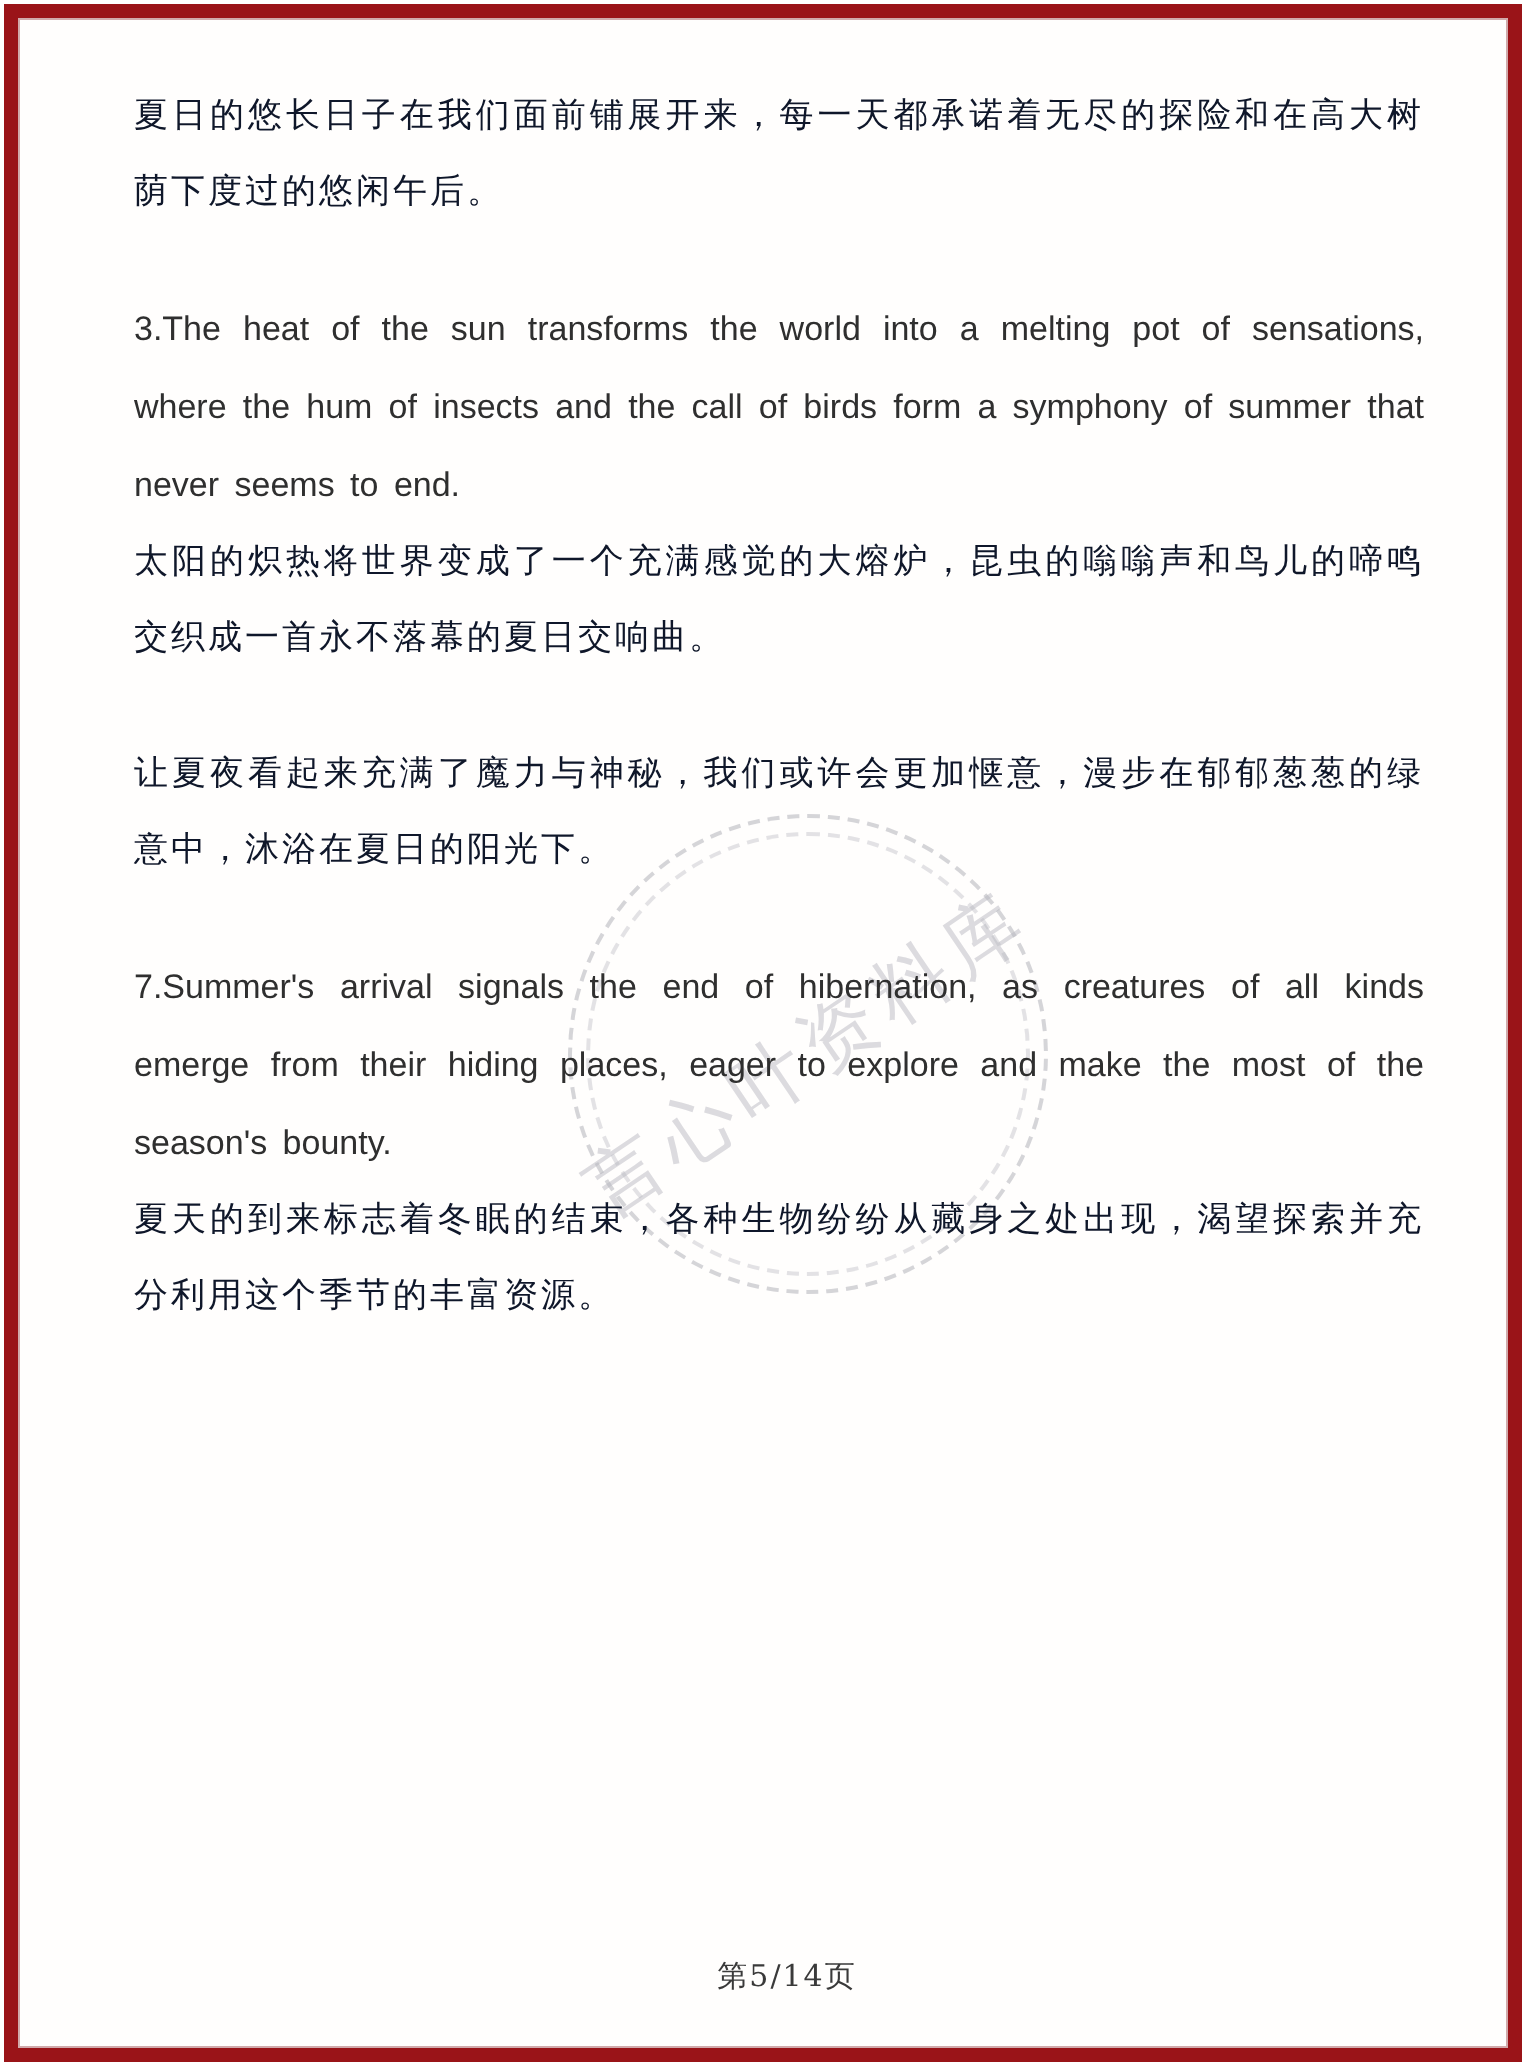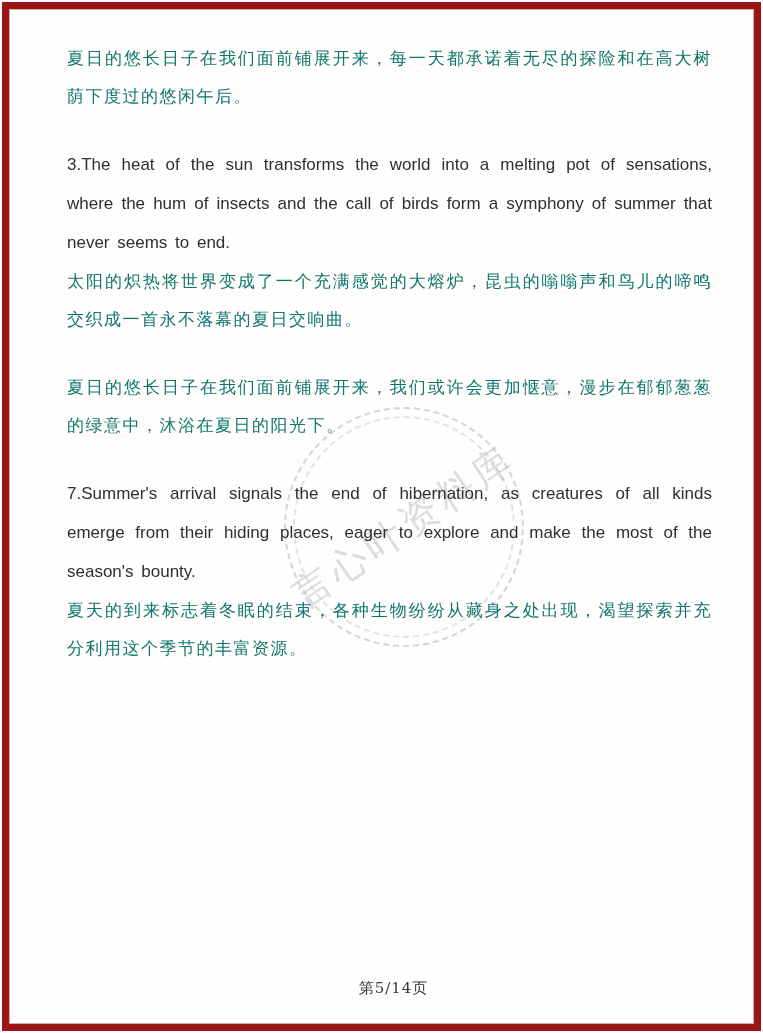--- a/index.html
+++ b/index.html
@@ -37,21 +37,21 @@
     line-height: 39px;
     color: #2f2f2f;
     text-align: justify;
     text-align-last: left;
     word-spacing: 3px;
   }
   .zh {
     font-family: "DejaVu Serif", "Liberation Serif", serif;
     font-size: 17px;
     line-height: 38px;
-    color: #0f766e;
+    color: #0f172a;
     text-align: justify;
     text-align-last: left;
     letter-spacing: 1.5px;
   }
   .group { margin-top: 30px; }
   .footer {
     position: absolute;
     z-index: 2;
     left: 12px;
     bottom: 26px;
@@ -110,21 +110,21 @@
     <div class="content">
 
       <p class="zh">夏日的悠长日子在我们面前铺展开来，每一天都承诺着无尽的探险和在高大树荫下度过的悠闲午后。</p>
 
       <div class="group">
         <p class="en">3.The heat of the sun transforms the world into a melting pot of sensations, where the hum of insects and the call of birds form a symphony of summer that never seems to end.</p>
         <p class="zh">太阳的炽热将世界变成了一个充满感觉的大熔炉，昆虫的嗡嗡声和鸟儿的啼鸣交织成一首永不落幕的夏日交响曲。</p>
       </div>
 
       <div class="group">
-        <p class="zh">夏日的悠长日子在我们面前铺展开来，我们或许会更加惬意，漫步在郁郁葱葱的绿意中，沐浴在夏日的阳光下。</p>
+        <p class="zh">让夏夜看起来充满了魔力与神秘，我们或许会更加惬意，漫步在郁郁葱葱的绿意中，沐浴在夏日的阳光下。</p>
       </div>
 
 
       <div class="group">
         <p class="en">7.Summer's arrival signals the end of hibernation, as creatures of all kinds emerge from their hiding places, eager to explore and make the most of the season's bounty.</p>
         <p class="zh">夏天的到来标志着冬眠的结束，各种生物纷纷从藏身之处出现，渴望探索并充分利用这个季节的丰富资源。</p>
       </div>
 
     </div>
 

